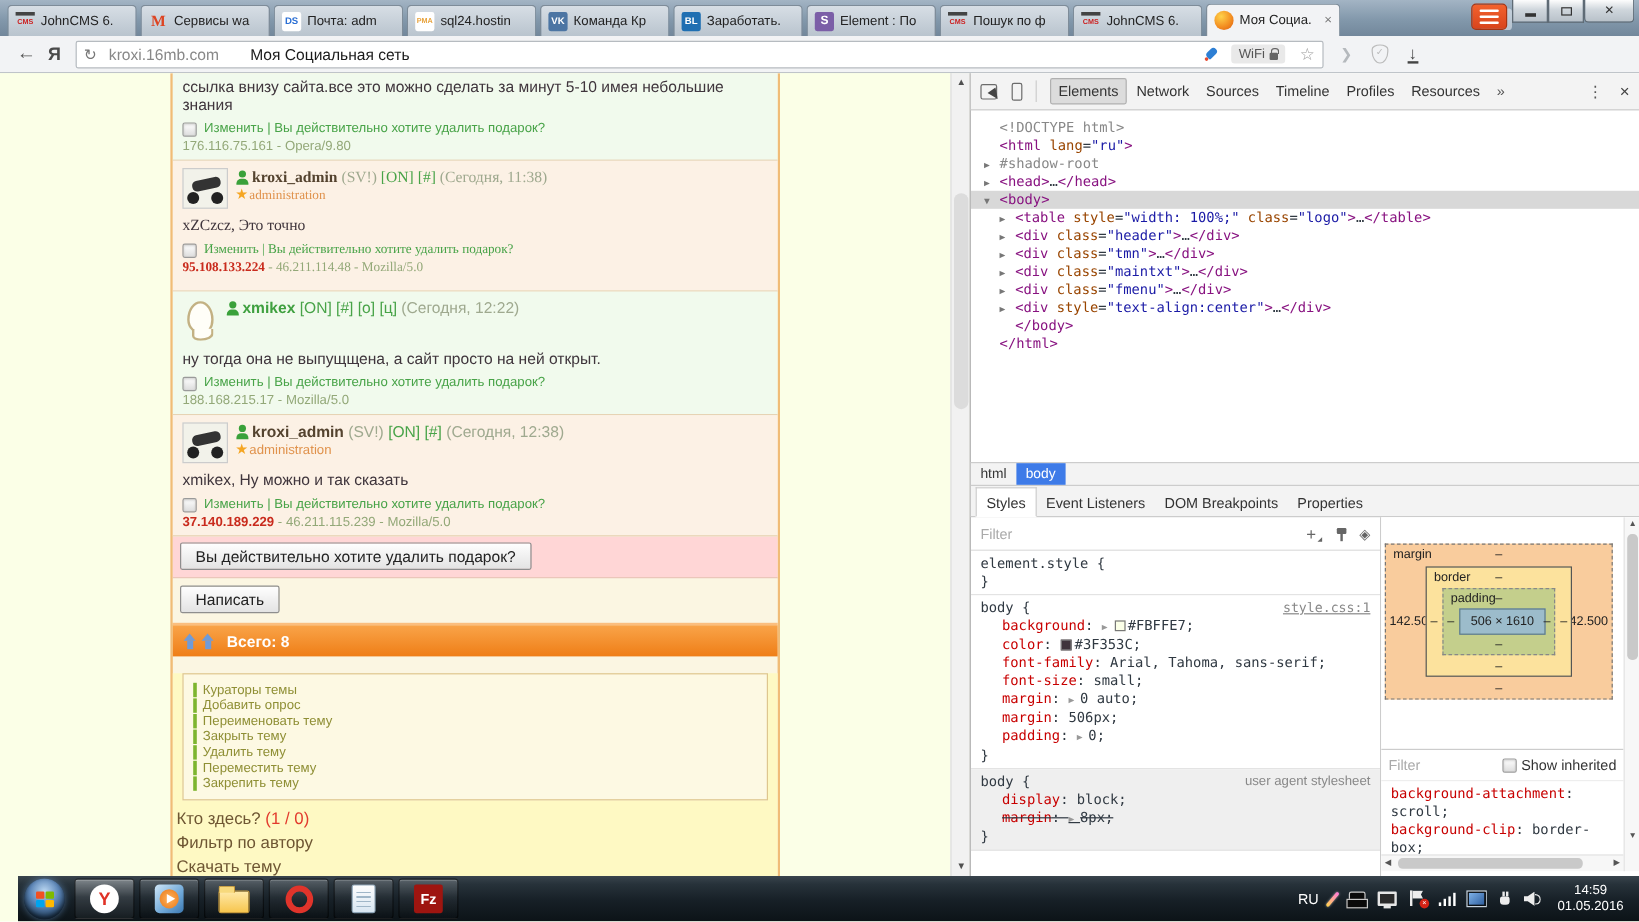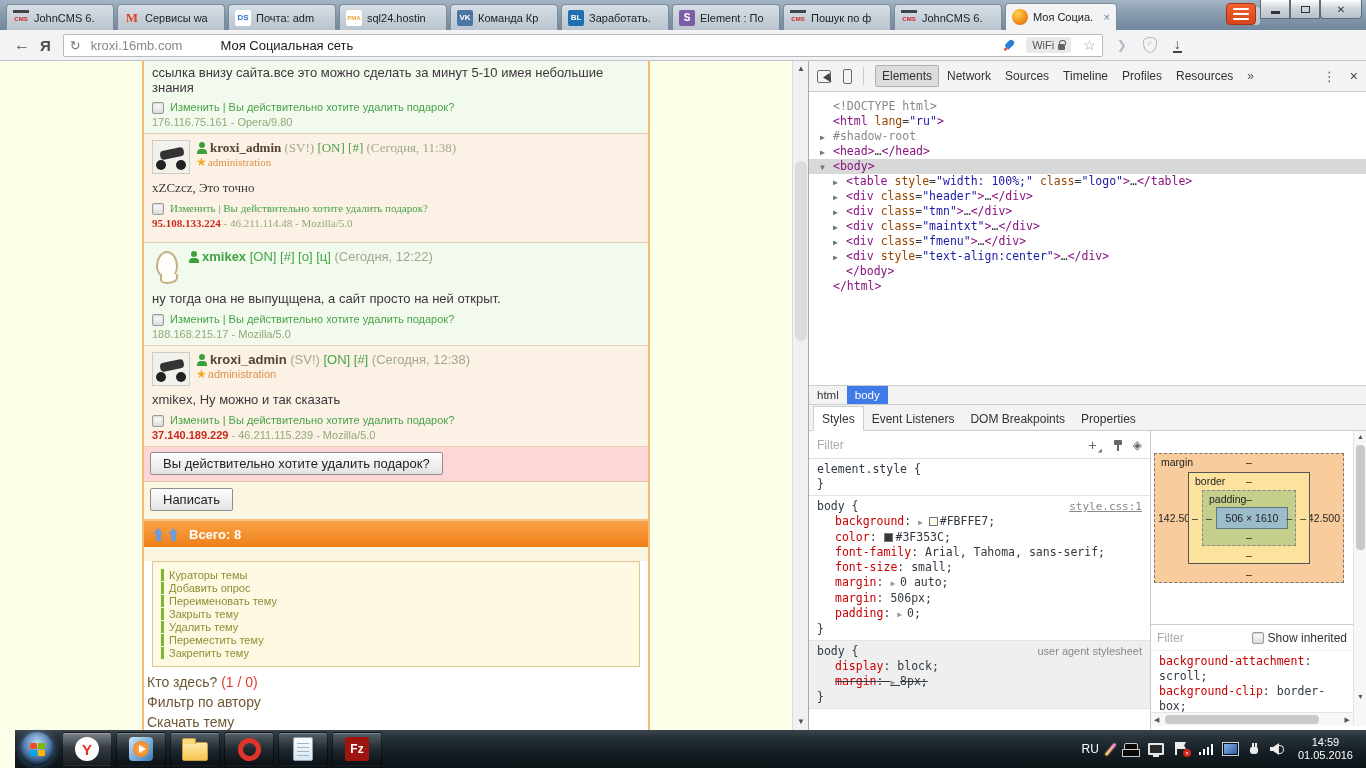--- a/index.html
+++ b/index.html
@@ -41,21 +41,21 @@
   .winbtn .maxglyph { width:9px; height:7px; border:1.5px solid #333; }
 
   .toolbar { position:absolute; left:0; top:30px; width:1366px; height:31px; background:#F2F3F5;
     border-bottom:1px solid #BFC4C9; display:flex; align-items:center; }
   .i-back { font-size:16px; color:#555; margin:0 10px 0 14px; }
   .ya-logo { font-weight:bold; font-size:15px; color:#4A4A4A; margin-right:12px; }
   .urlbox { width:1040px; height:23px; background:#fff; border:1px solid #B6BBC0; border-radius:2px;
     display:flex; align-items:center; padding:0 6px; }
   .i-reload { color:#777; font-size:13px; margin-right:10px; }
   .url-domain { color:#888; font-size:13px; }
-  .url-title { color:#1a1a1a; font-size:13px; margin-left:38px; }
+  .url-title { color:#1a1a1a; font-size:13px; margin-left:26px; }
   .urlbox .spacer { flex:1; }
   .i-rocket { width:14px; height:14px; position:relative; transform:rotate(-45deg); margin-right:10px; }
   .i-rocket::before { content:""; position:absolute; left:3px; top:4px; width:10px; height:6px;
     background:#2D7FD4; border-radius:6px 6px 6px 2px; }
   .i-rocket::after { content:""; position:absolute; left:0; top:6px; width:3px; height:3px;
     background:#E6482E; border-radius:50%; }
   .wifi-badge { background:#E9E9E9; border-radius:3px; color:#555; font-size:11px; padding:2px 6px;
     display:flex; align-items:center; gap:4px; margin-right:12px; }
   .mini-lock { width:7px; height:6px; background:#666; border-radius:1px; position:relative; margin-top:3px; }
   .mini-lock::before { content:""; position:absolute; top:-4px; left:1px; width:5px; height:4px;
@@ -106,21 +106,21 @@
   .btn { font-family:inherit; font-size:13px; color:#222; background:linear-gradient(180deg,#FEFEFE,#E3E3E3);
     border:1px solid #8E8E8E; border-radius:2px; padding:3px 12px; }
   .writerow { background:#FBF6E2; padding:6px; height:37px; }
   .orangebar { height:28px; background:linear-gradient(180deg,#F9A449,#EF7E17); border-top:2px solid #FBBE7E;
     display:flex; align-items:center; color:#fff; font-weight:bold; font-size:13px; padding:0 9px; gap:4px; }
   .uparr { position:relative; width:11px; height:13px; display:inline-block; }
   .uparr::before { content:""; position:absolute; left:0; top:0; border:5.5px solid transparent;
     border-bottom:6px solid #6F9BD9; border-top:none; }
   .uparr::after { content:""; position:absolute; left:3px; bottom:0; width:5px; height:7px; background:#6F9BD9; }
   .total-label { margin-left:6px; }
-  .creamsec { background:#ffffff; height:172px; }
+  .creamsec { background:#fef9c3; height:172px; }
   .menubox { margin:14px 8px 0; border:1px solid #DEC68E; background:#FDF9E3; padding:6px 8px; font-size:11px; }
   .menuitem { color:#8F8F35; border-left:3px solid #7DB52E; padding-left:5px; margin:1px 0; line-height:12px; }
   .biglinks { font-size:14px; color:#6E5633; padding:5px 4px 0 3px; line-height:20px; }
   .redcount { color:#E23B2E; }
 
   
   .pagescroll { position:absolute; left:792px; top:61px; width:16px; height:669px; background:#F1F1F1;
     border-left:1px solid #DCDCDC; }
   .ps-arrow { position:absolute; left:0; width:16px; height:16px; color:#505050; font-size:8px;
     text-align:center; line-height:16px; }

